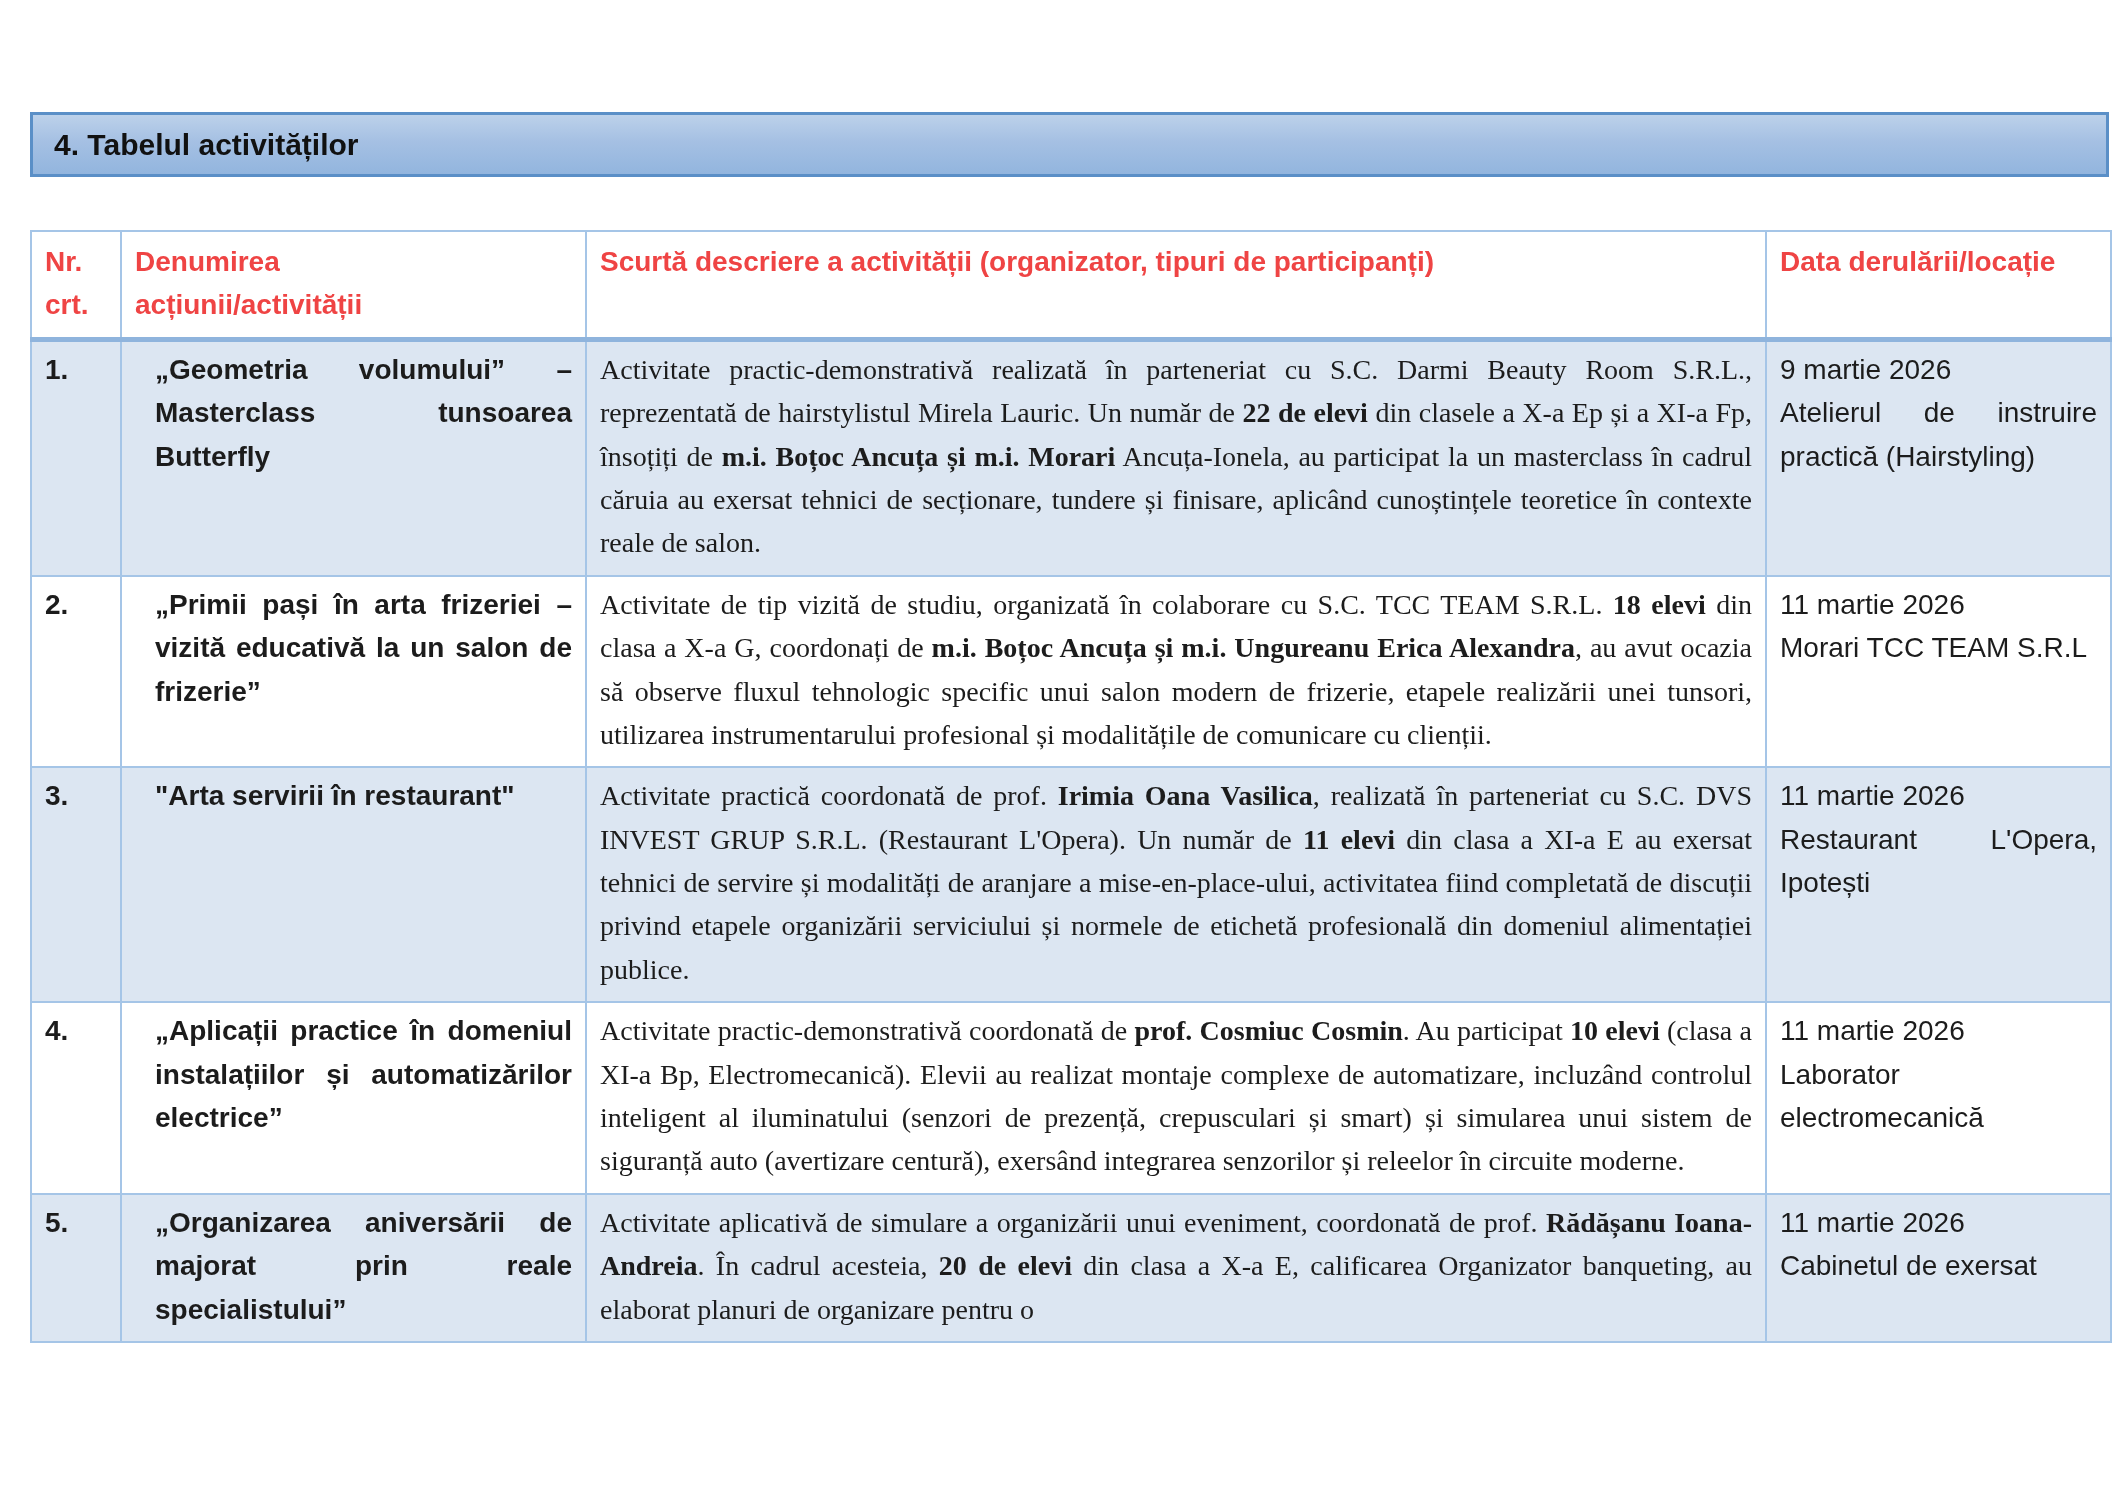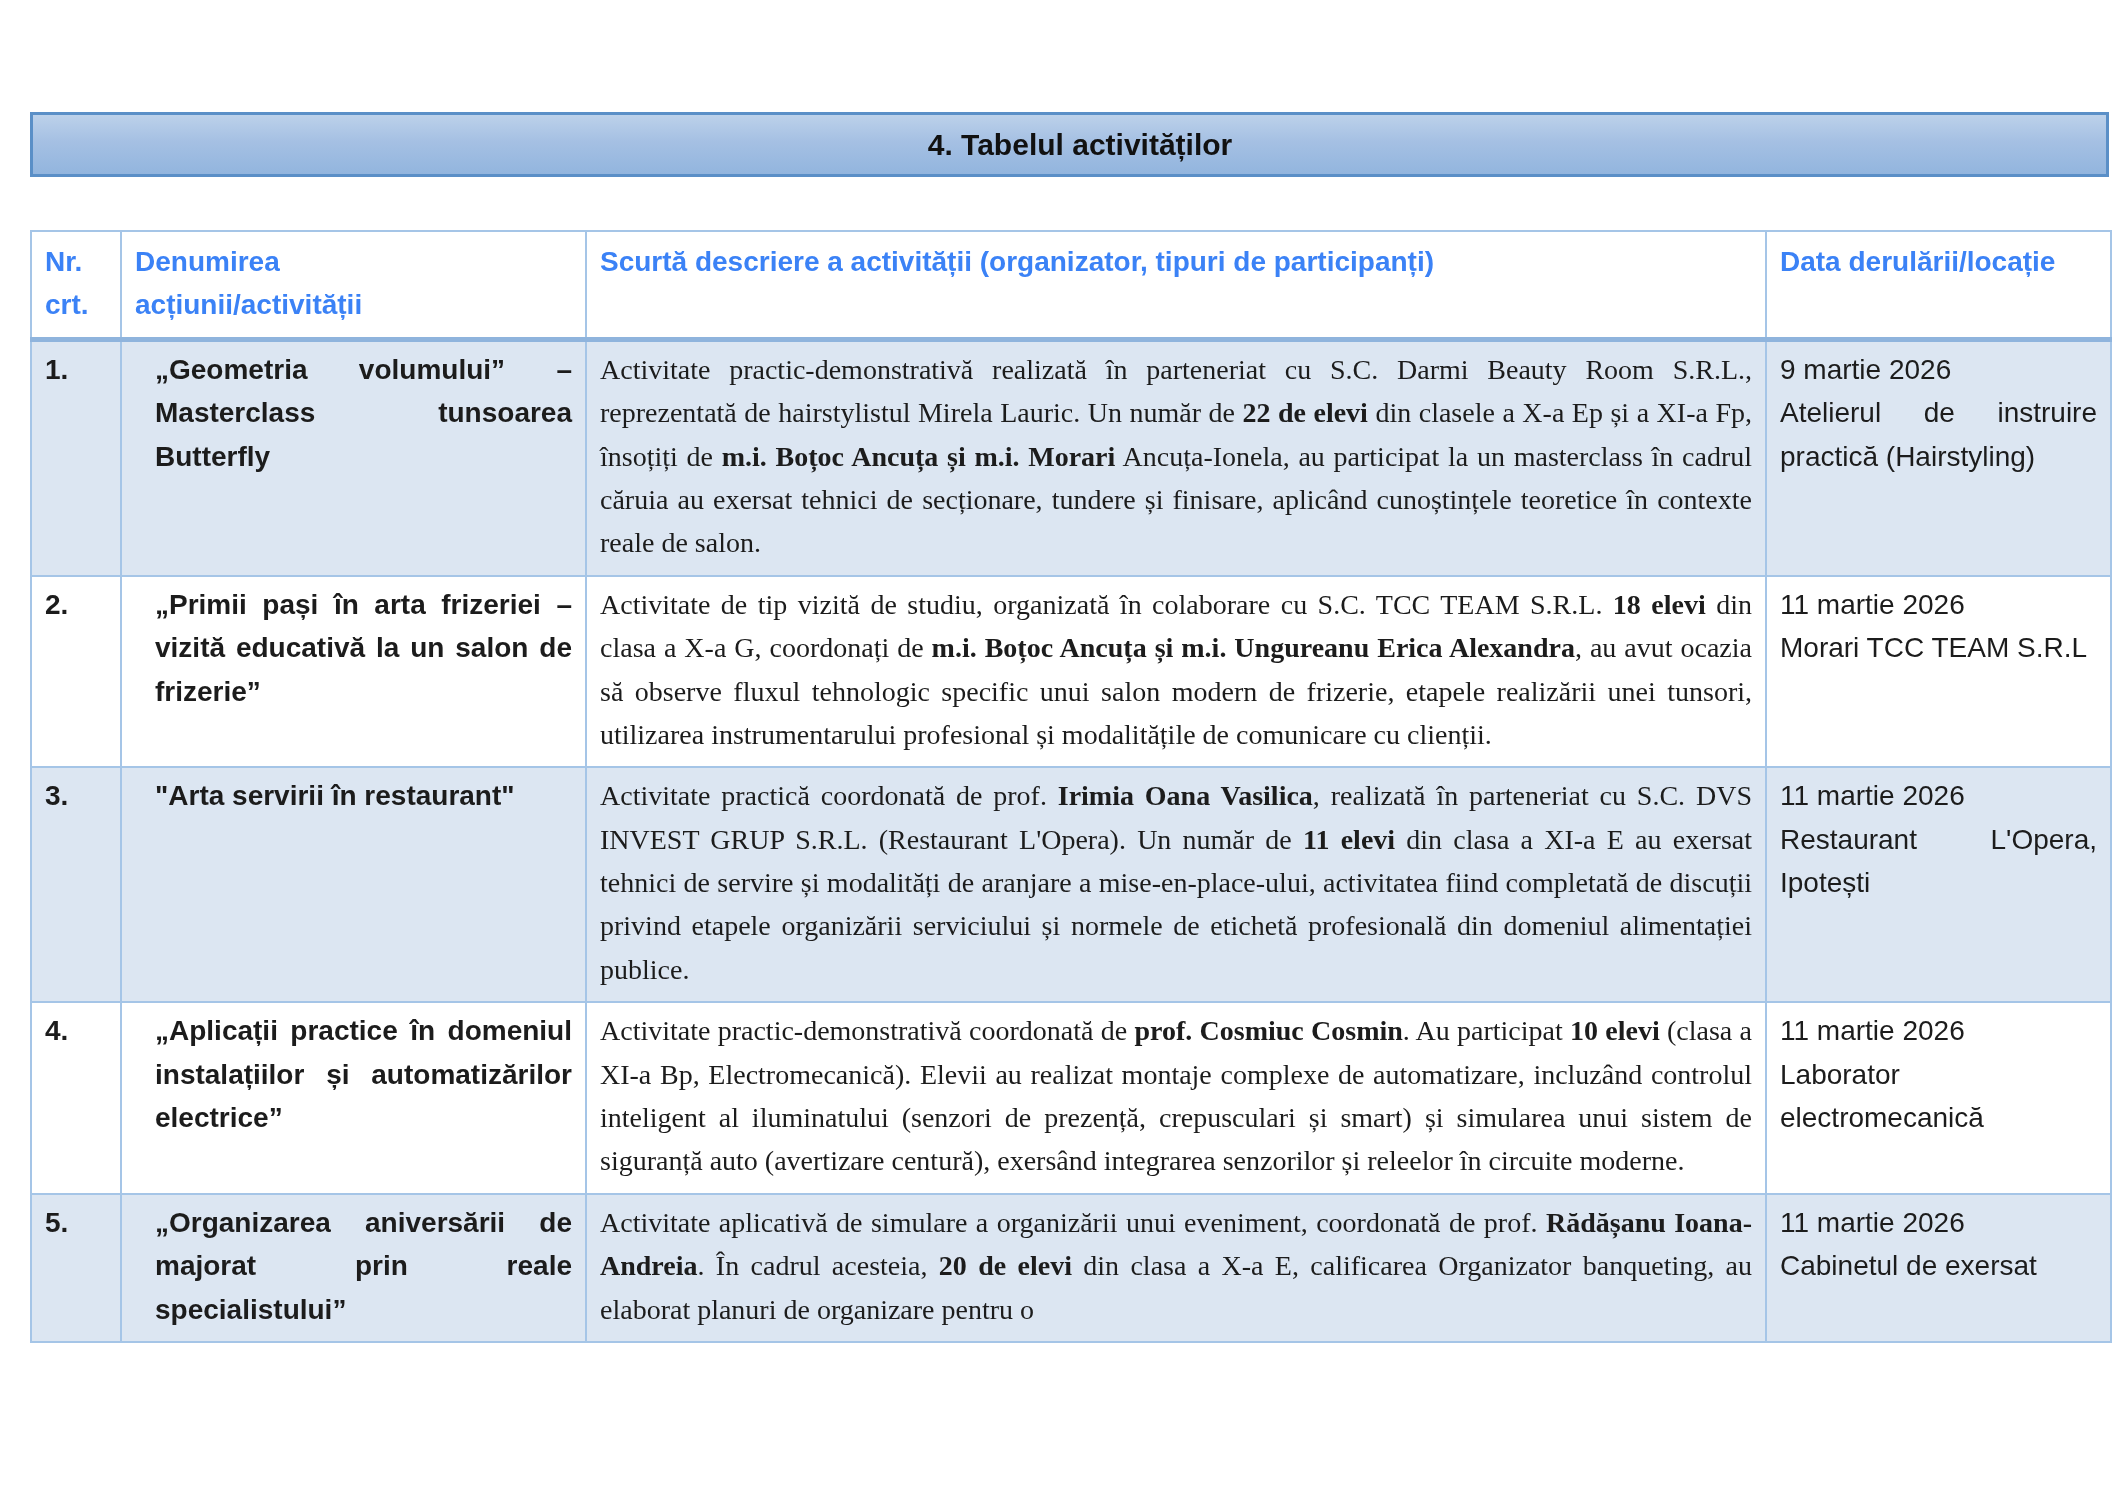--- a/index.html
+++ b/index.html
@@ -17,21 +17,20 @@
   .title-bar {
     margin: 112px 10px 0 30px;
     height: 59px;
     line-height: 59px;
     background: linear-gradient(180deg, #bcd1ea 0%, #a5c0e3 45%, #92b5de 100%);
     border: 3px solid #5a8fc7;
     padding-left: 21px;
     font-size: 30px;
     font-weight: 700;
     color: #111111;
-    text-align: center;
   }
 
   .table-wrap { margin: 53px 29px 0 30px; }
 
   table.activities {
     width: 100%;
     border-collapse: collapse;
     table-layout: fixed;
     font-size: 28px;
     line-height: 1.55;
@@ -48,21 +47,21 @@
     word-wrap: break-word;
   }
   thead th {
     background: #ffffff;
     text-align: left;
     font-weight: 700;
     white-space: pre-line;
     border-bottom: 5px solid #8fb4dd;
     padding-top: 8px;
     height: 74px;
-    color: #3b82f6;
+    color: #ef4444;
   }
   tbody tr.shaded td { background: #dce6f2; }
   tbody tr td { background: #ffffff; }
 
   td.nr-cell { font-weight: 700; }
   td.name-cell { font-weight: 700; text-align: justify; padding-left: 33px; }
   td.desc-cell { text-align: justify; font-family: Liberation Serif, serif; }
   td.date-cell { }
   .date-line { font-weight: 400; }
   .loc-line  { text-align: justify; }

